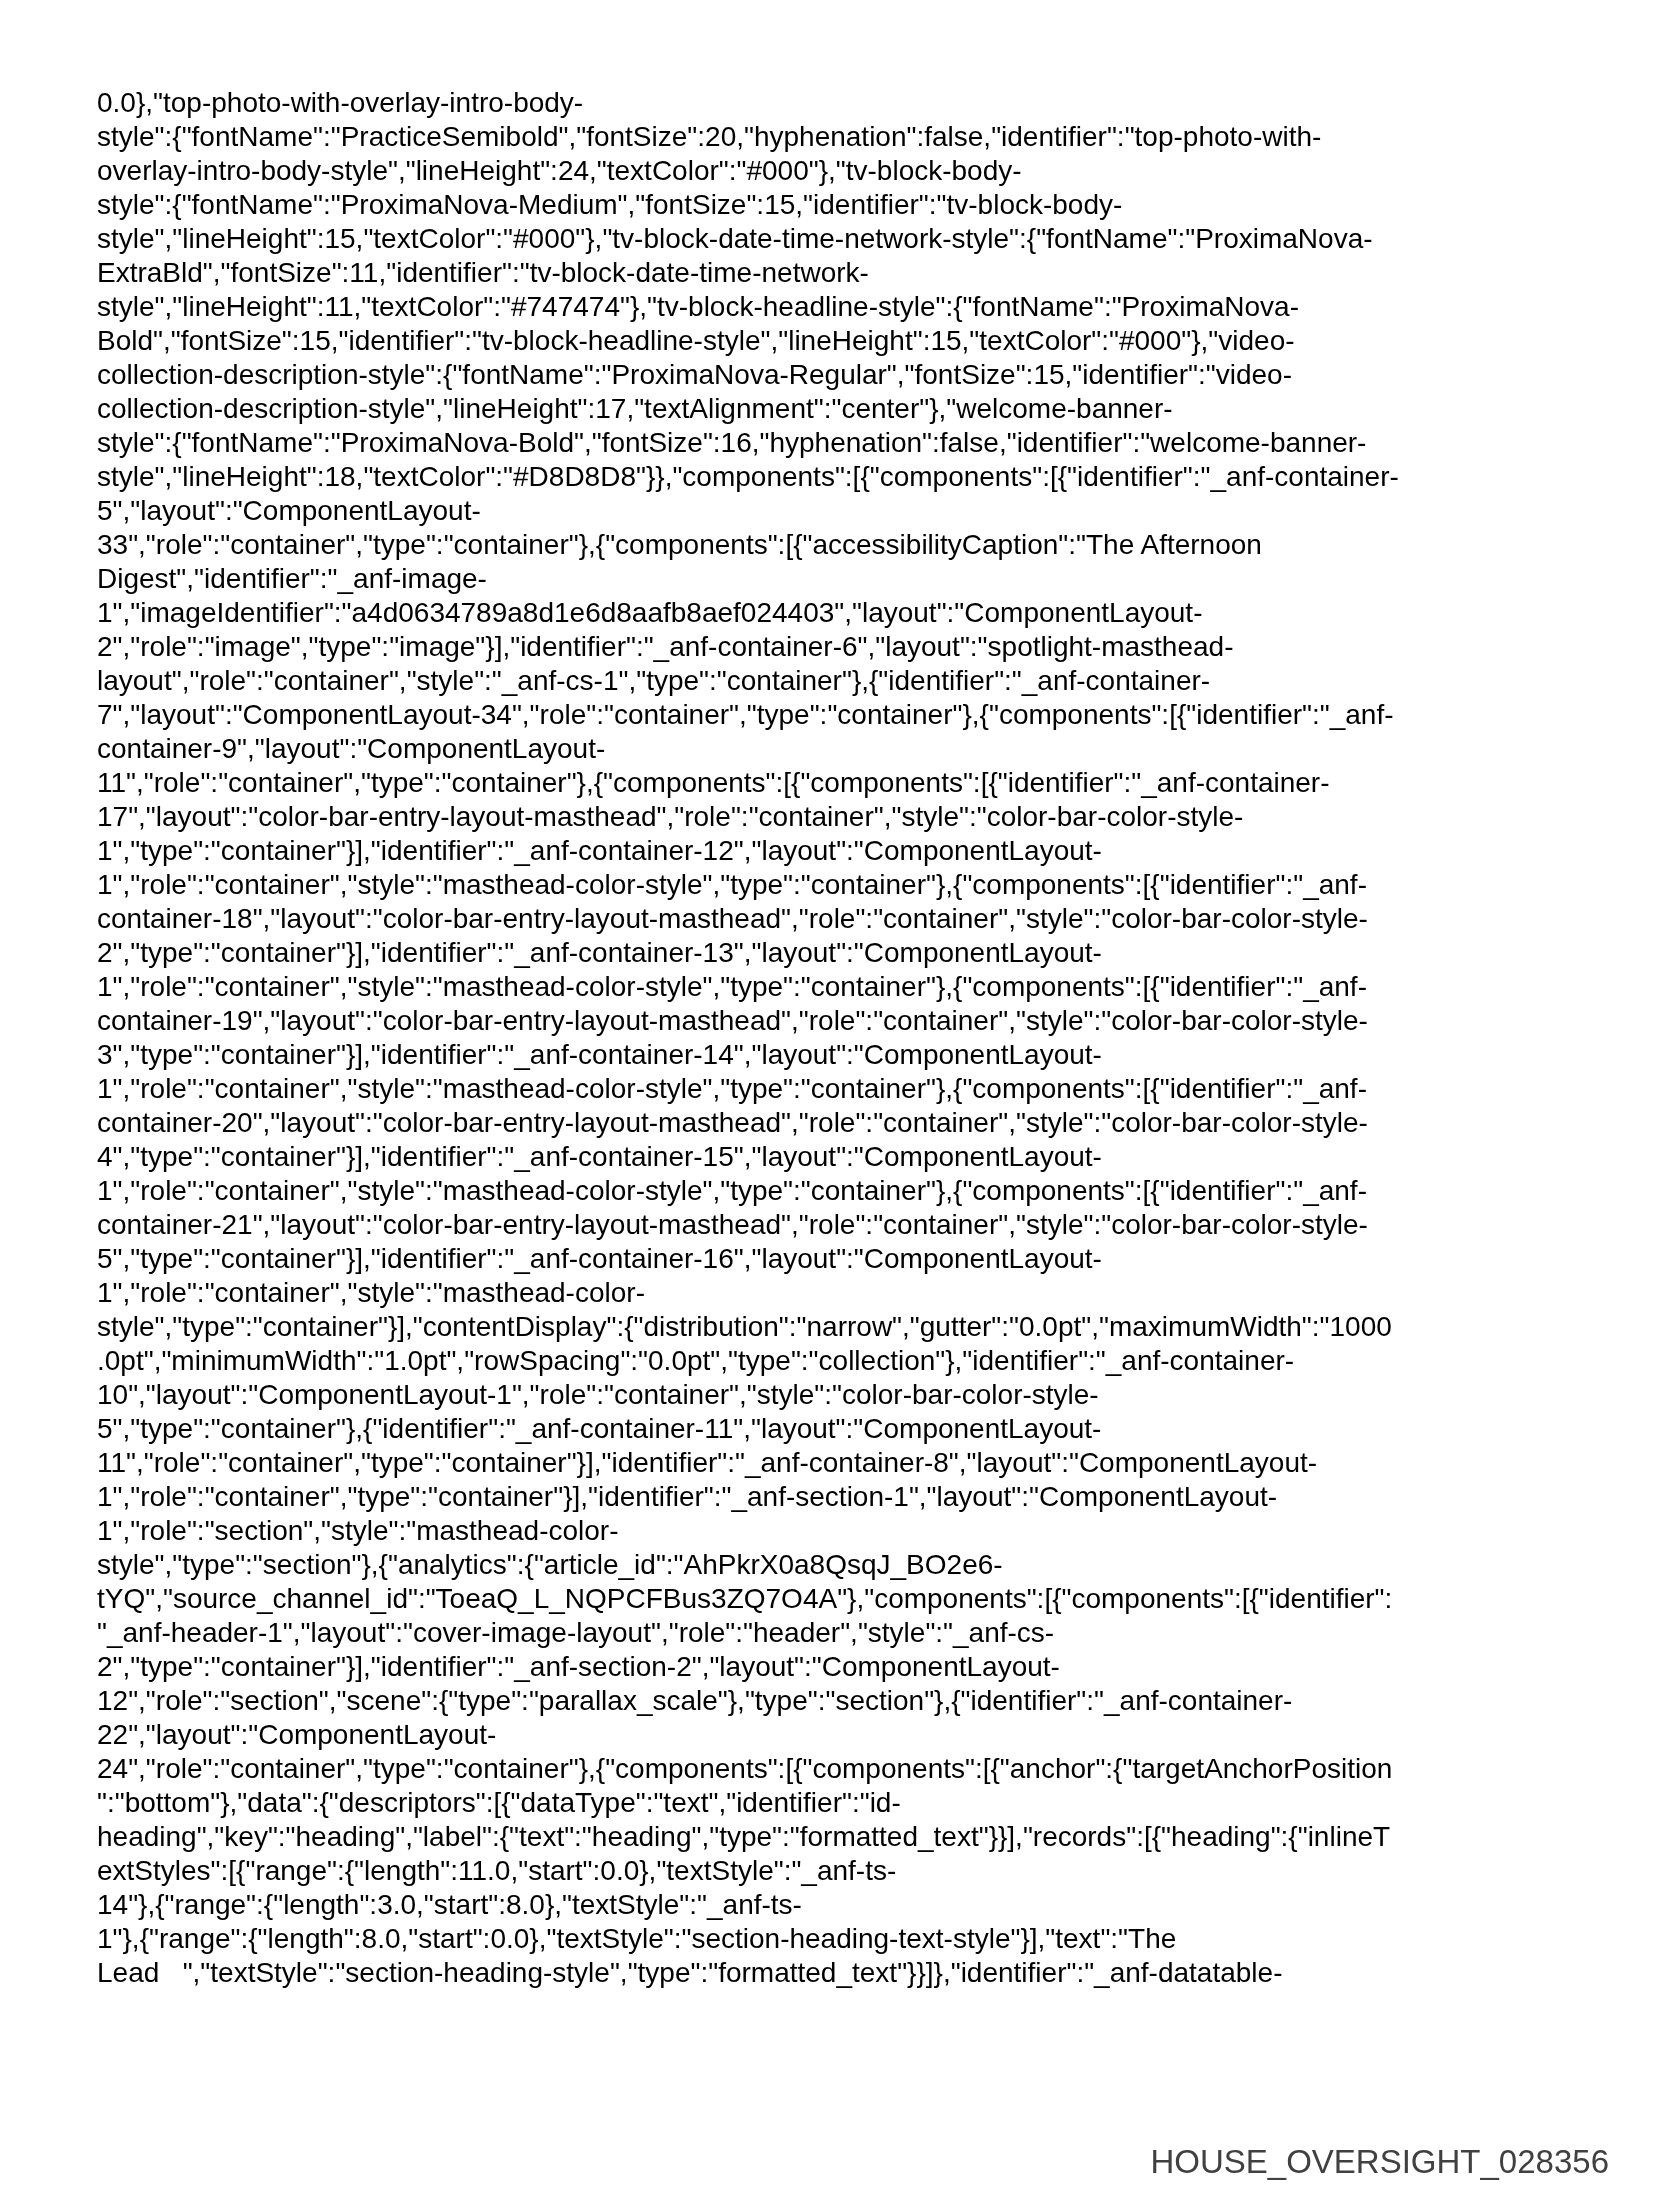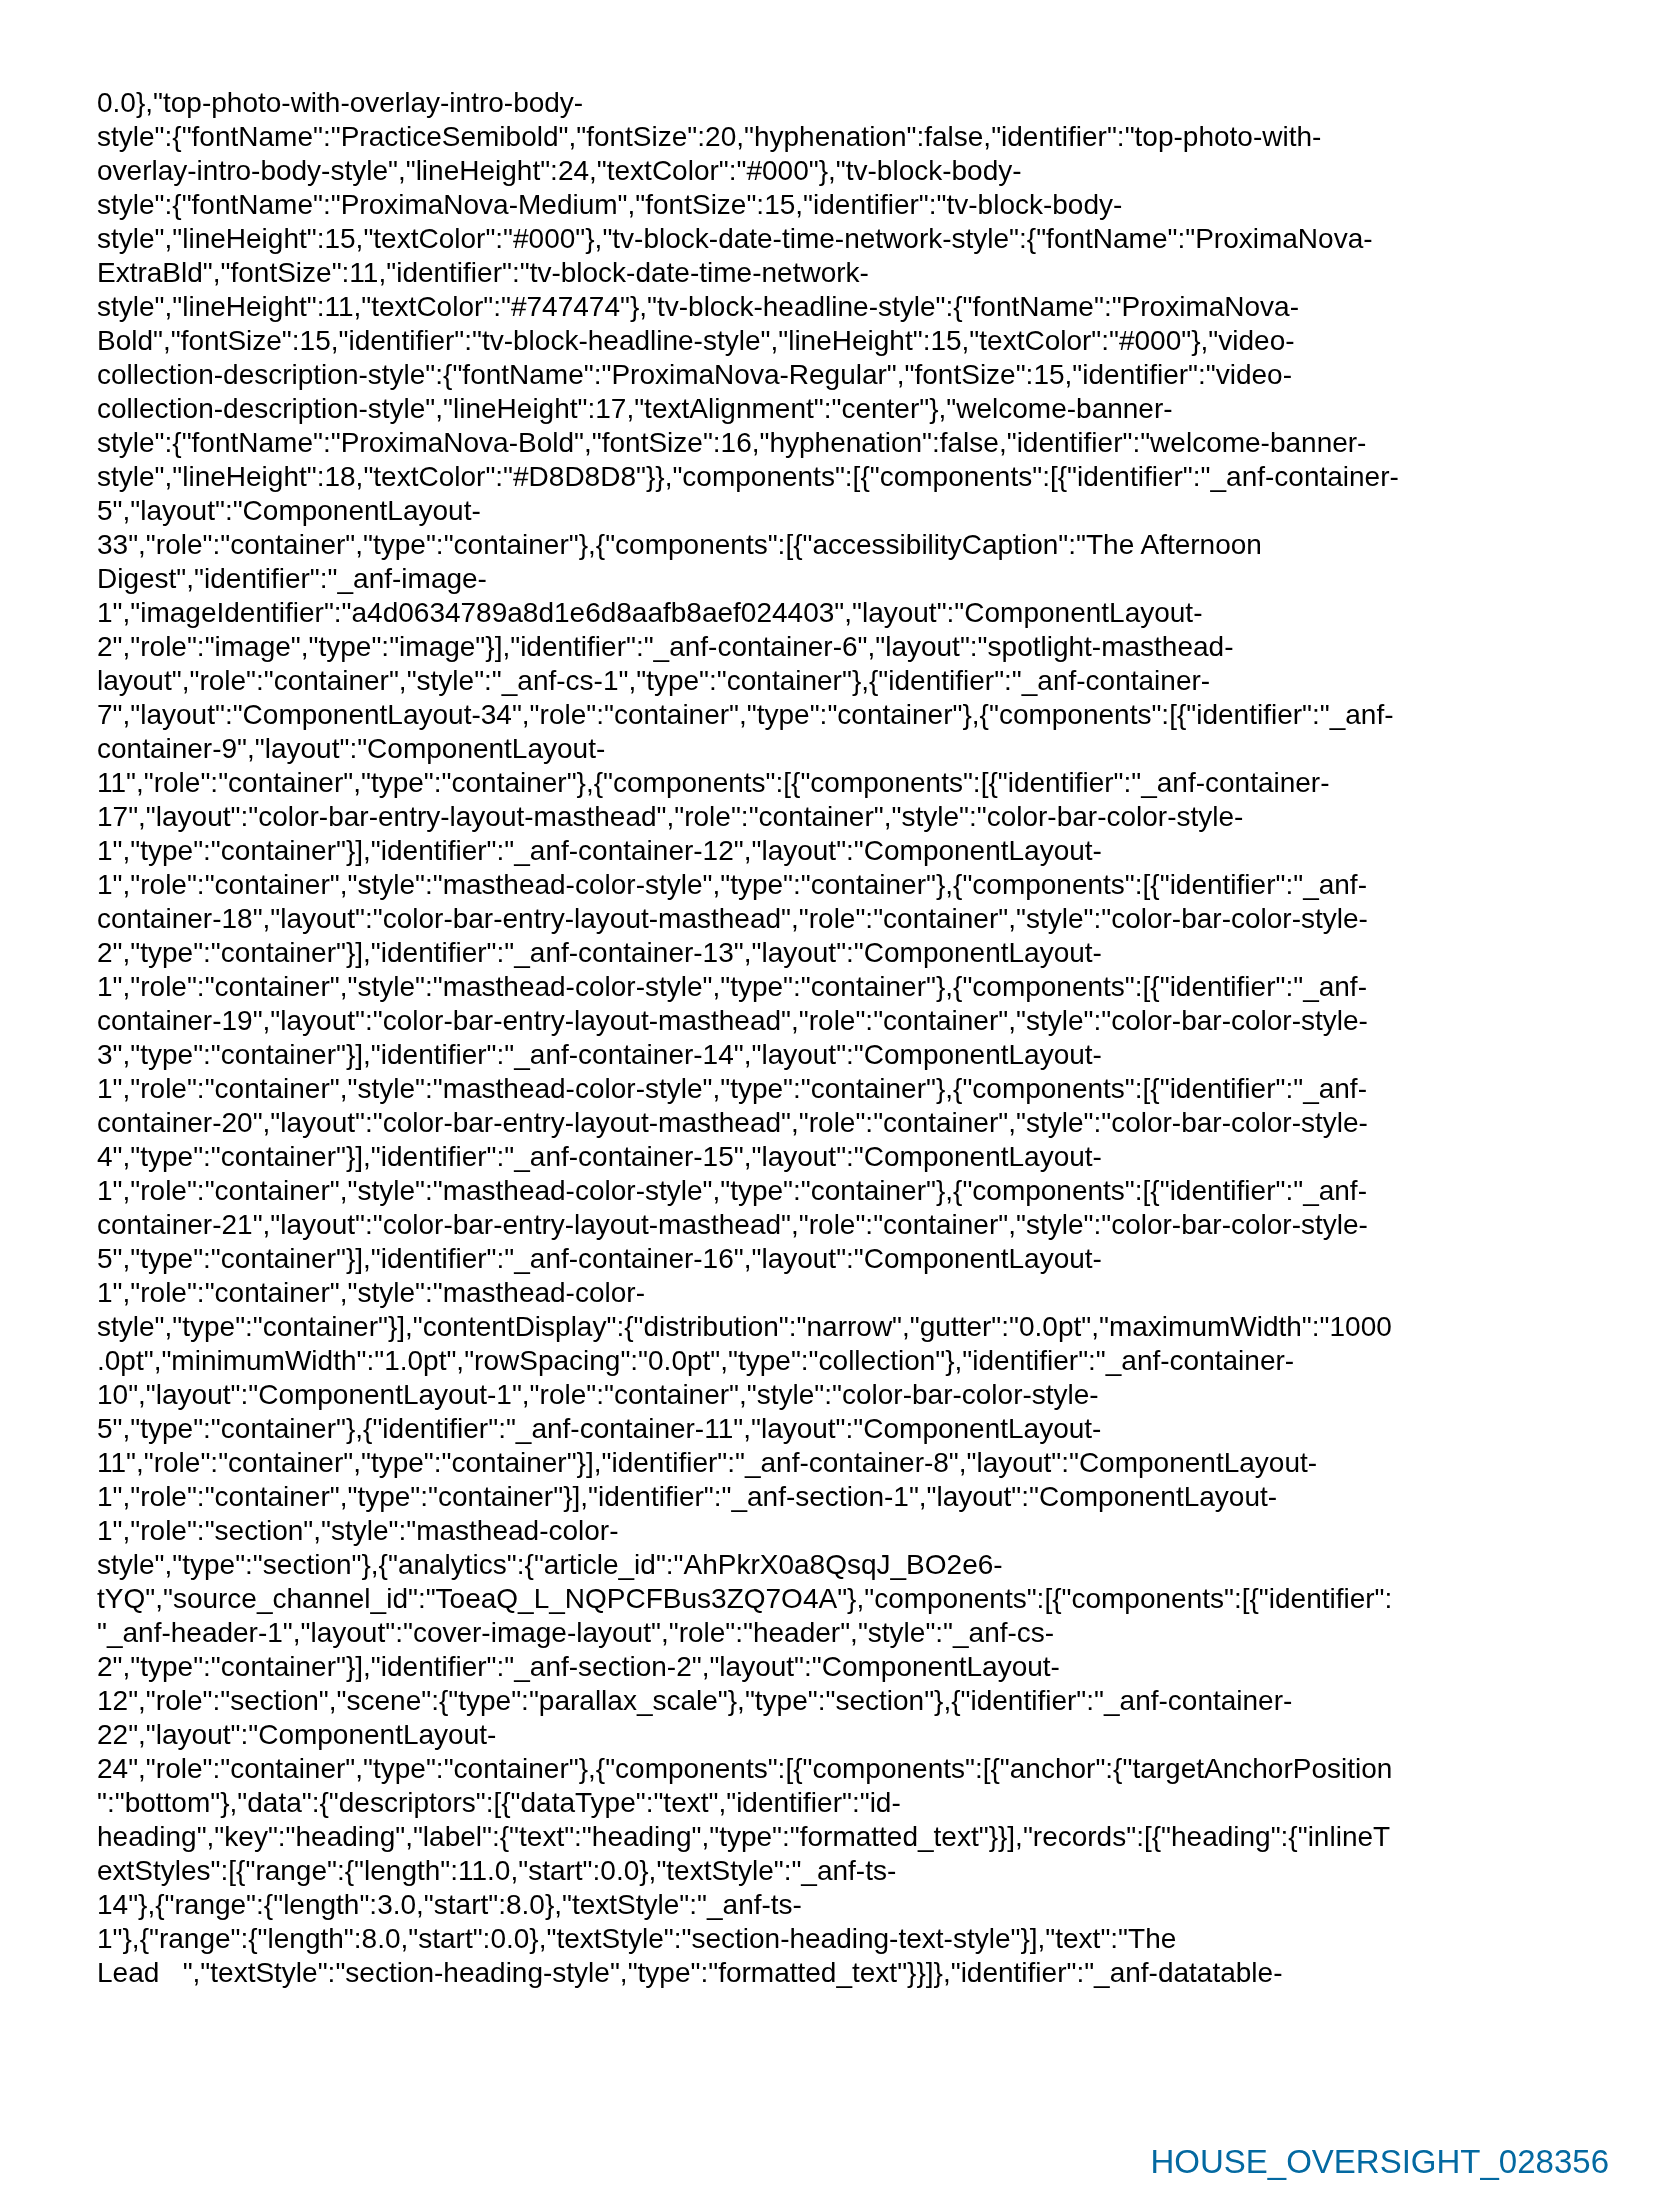--- a/index.html
+++ b/index.html
@@ -28,21 +28,21 @@
     line-height: 34px;
     white-space: pre;
     color: #000000;
     letter-spacing: 0px;
   }
   .bates {
     position: absolute;
     right: 60px;
     bottom: 23.6px;
     font-size: 33px;
-    color: #0369a1;
+    color: #404040;
     white-space: nowrap;
   }
 </style>
 </head>
 <body>
 
 <div class="page">
   <div class="text-block">
       <div class="line">0.0},"top-photo-with-overlay-intro-body-</div>
       <div class="line">style":{"fontName":"PracticeSemibold","fontSize":20,"hyphenation":false,"identifier":"top-photo-with-</div>

